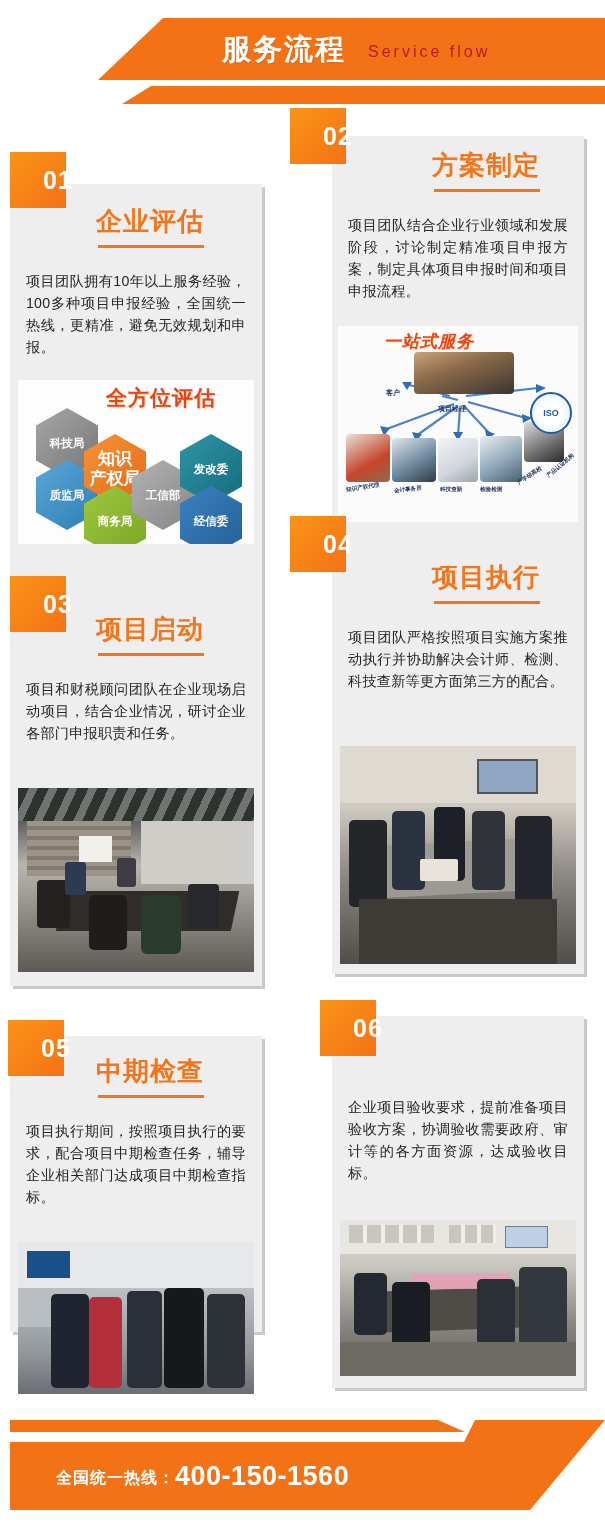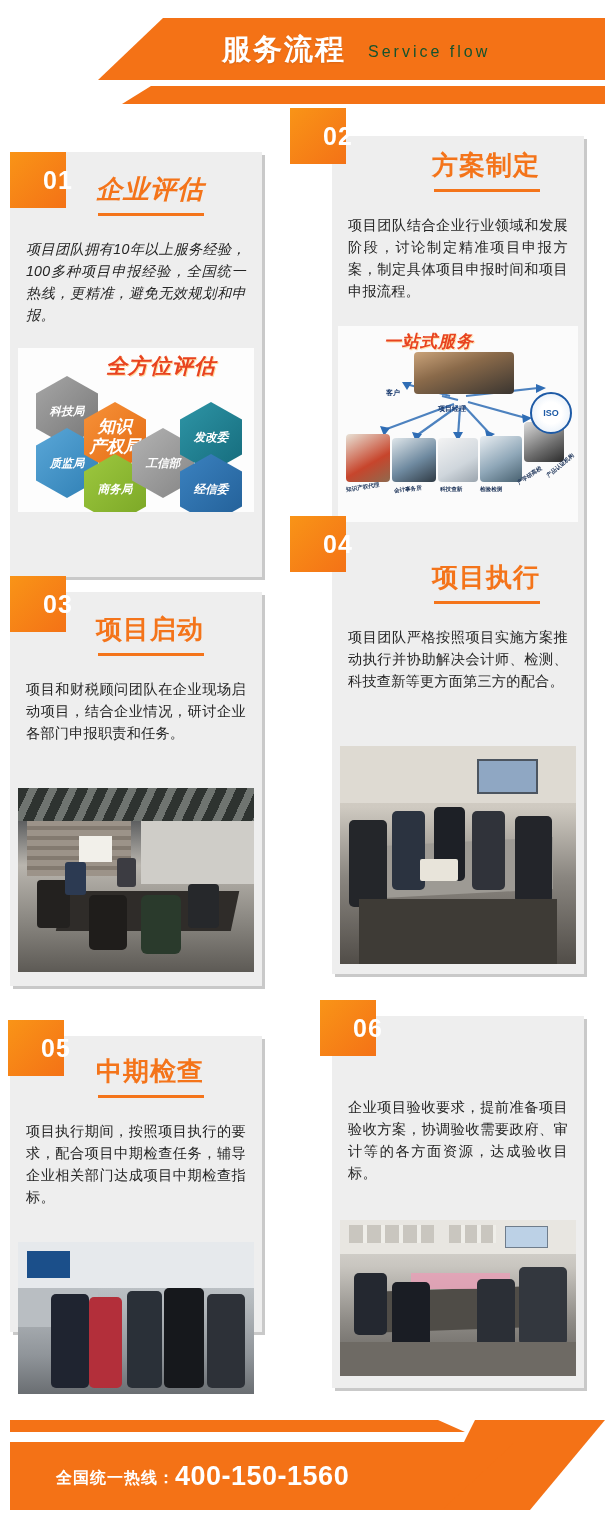--- a/index.html
+++ b/index.html
@@ -38,21 +38,21 @@
     color: #ffffff;
     font-size: 29px;
     font-weight: bold;
     letter-spacing: 2px;
     line-height: 42px;
     text-shadow: 0 1px 2px rgba(0,0,0,0.12);
   }
   .header-sub {
     position: absolute;
     left: 368px; top: 40px;
-    color: #14532d;
+    color: #b91c1c;
     font-size: 16px;
     letter-spacing: 3px;
     line-height: 24px;
     font-weight: 300;
   }
 
   
   .card {
     position: absolute;
     background: #eeeeee;
@@ -229,21 +229,21 @@
 </head>
 <body>
 
 <div class="header">
   <div class="header-band"></div>
   <div class="header-stripe-inner"></div>
   <div class="header-title">服务流程</div>
   <div class="header-sub">Service flow</div>
 </div>
 
-<div class="card card-left" style="top:152px; height:425px;font-style:italic;">
+<div class="card card-left" style="top:184px; height:425px;">
   <div class="card-title" style="left:86px; top:20px;">企业评估</div>
   <div class="card-body" style="left:16px; top:86px; width:220px;">项目团队拥有10年以上服务经验，100多种项目申报经验，全国统一热线，更精准，避免无效规划和申报。</div>
 
   <div class="hex-fig" style="left:8px; top:196px; width:236px; height:164px;">
     <div class="hex-fig-title">全方位评估</div>
     <div class="hex" style="left:18px; top:28px; background:linear-gradient(135deg,#a6a6a6,#767676);">
         <span>科技局</span>
       </div>
     <div class="hex" style="left:18px; top:80px; background:linear-gradient(135deg,#5aa7d8,#2f7fb4);">
         <span>质监局</span>

